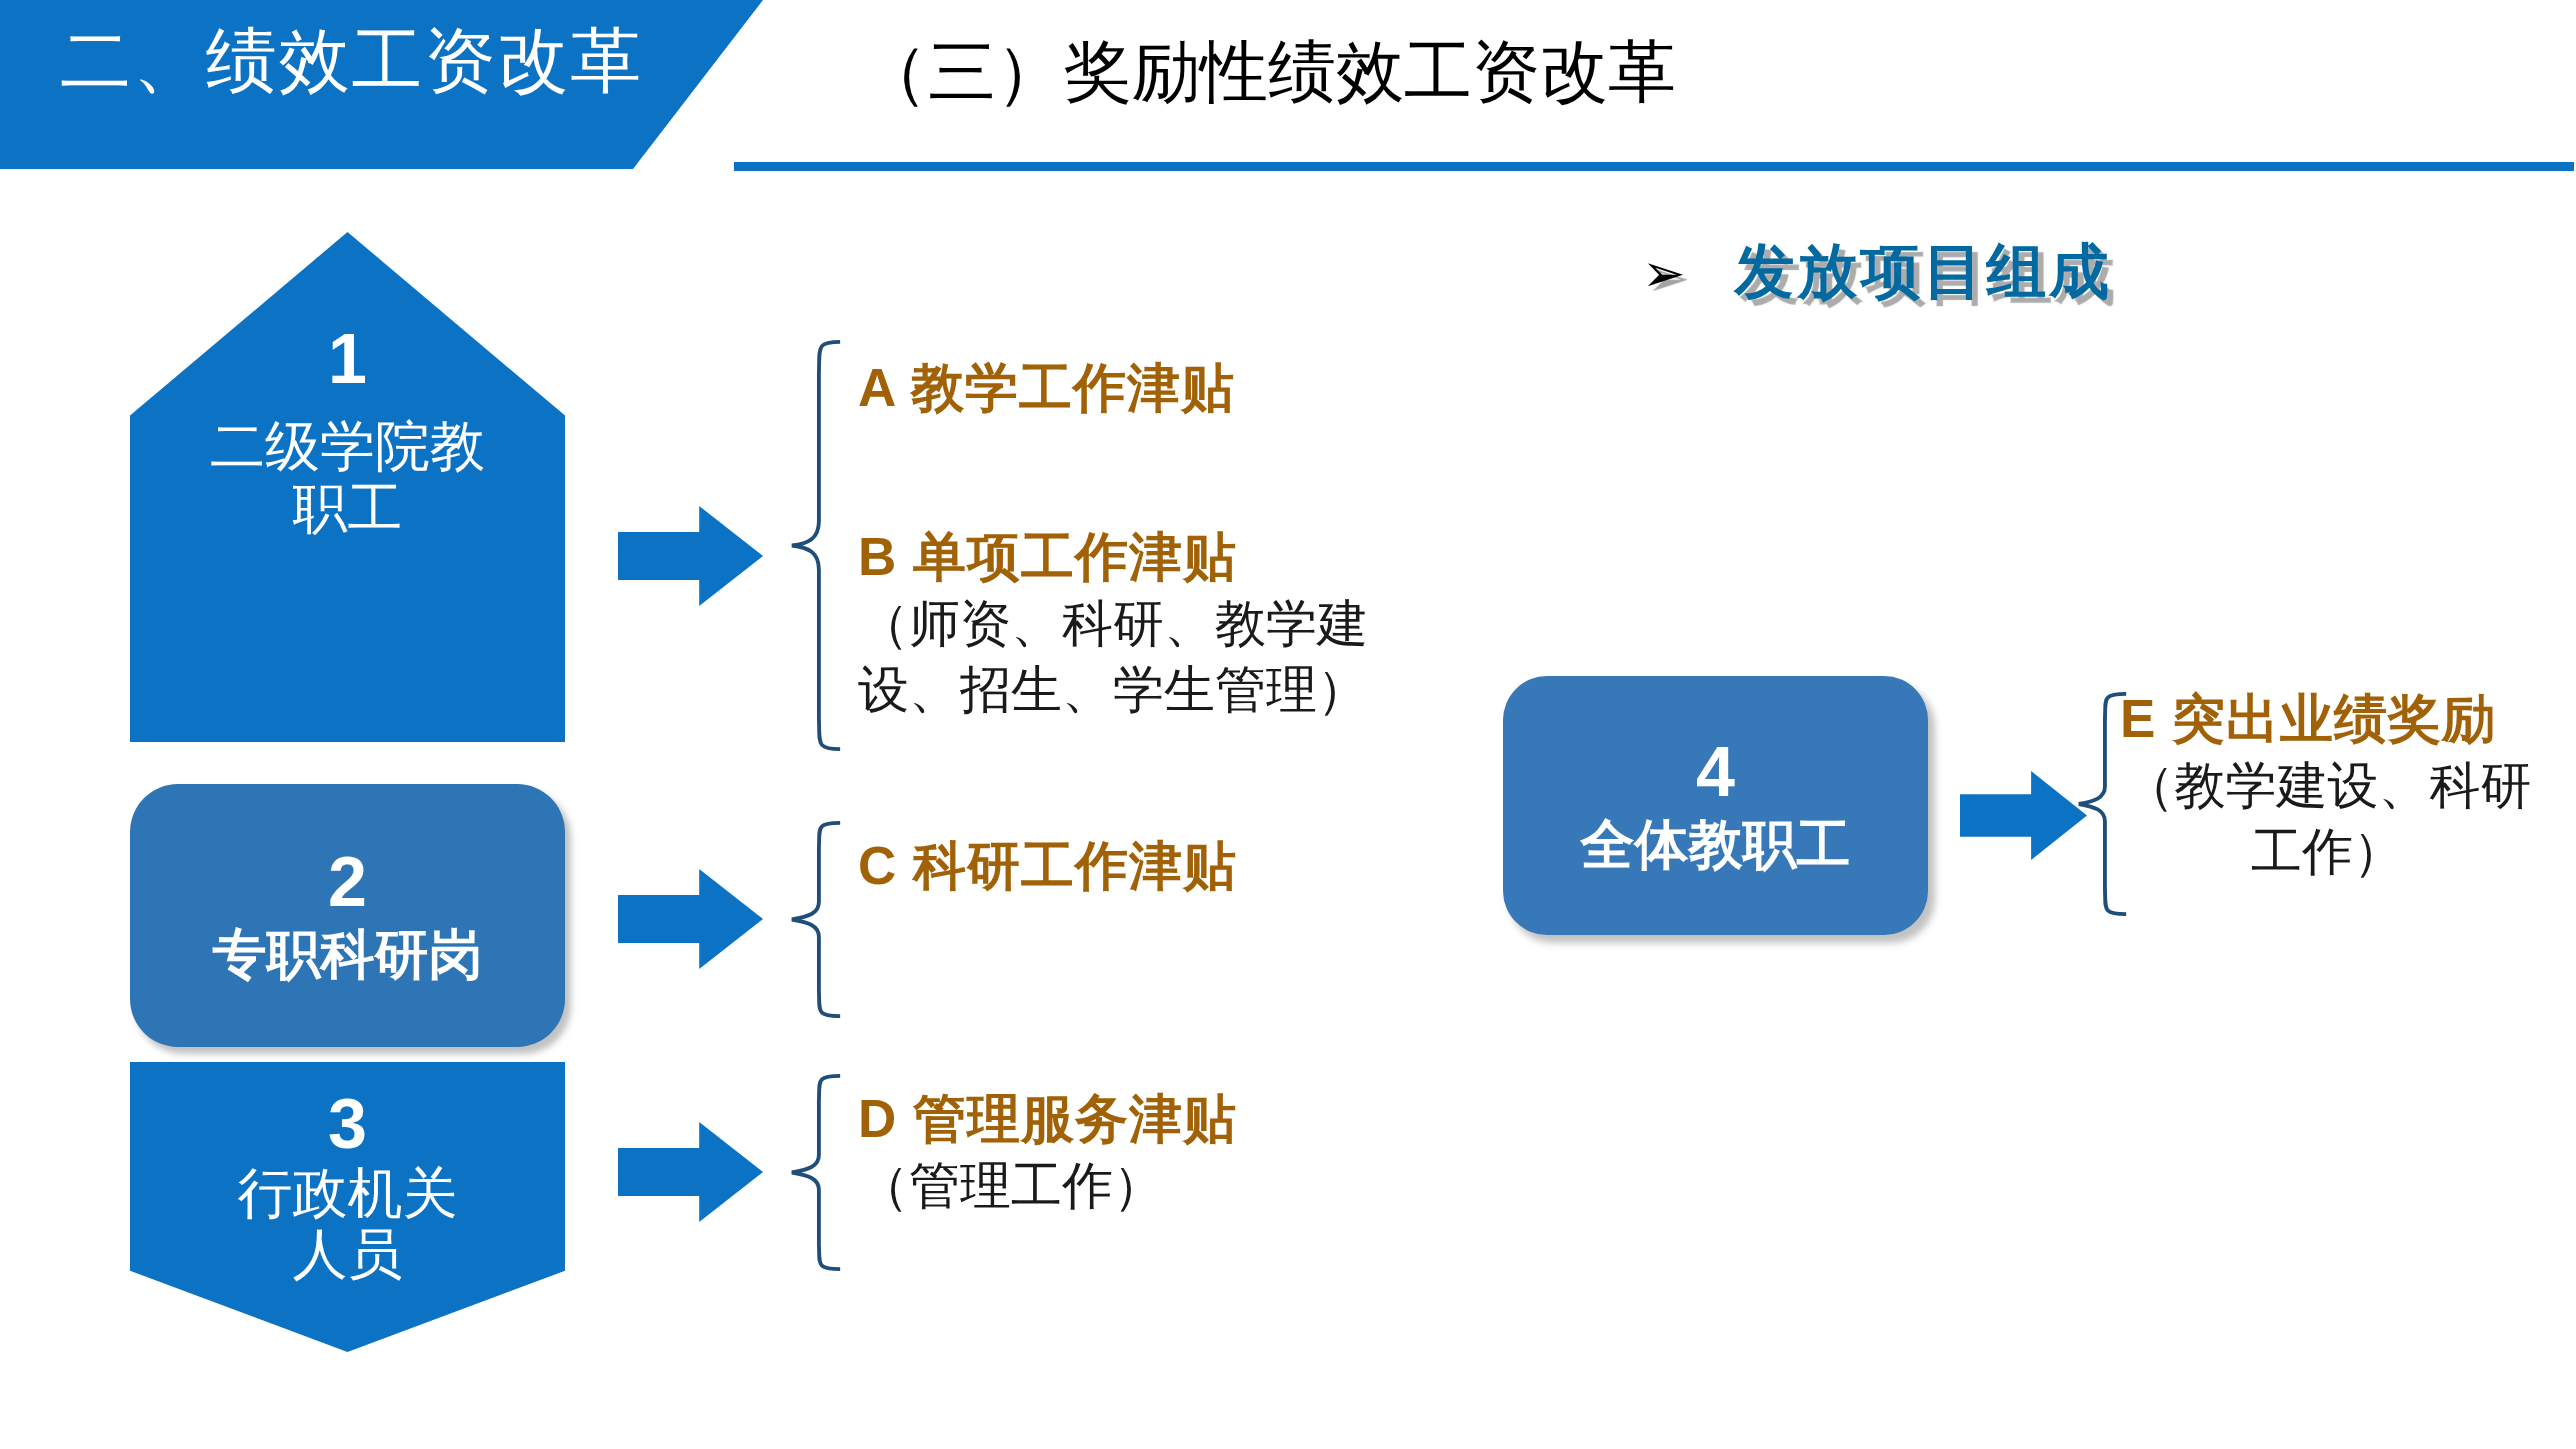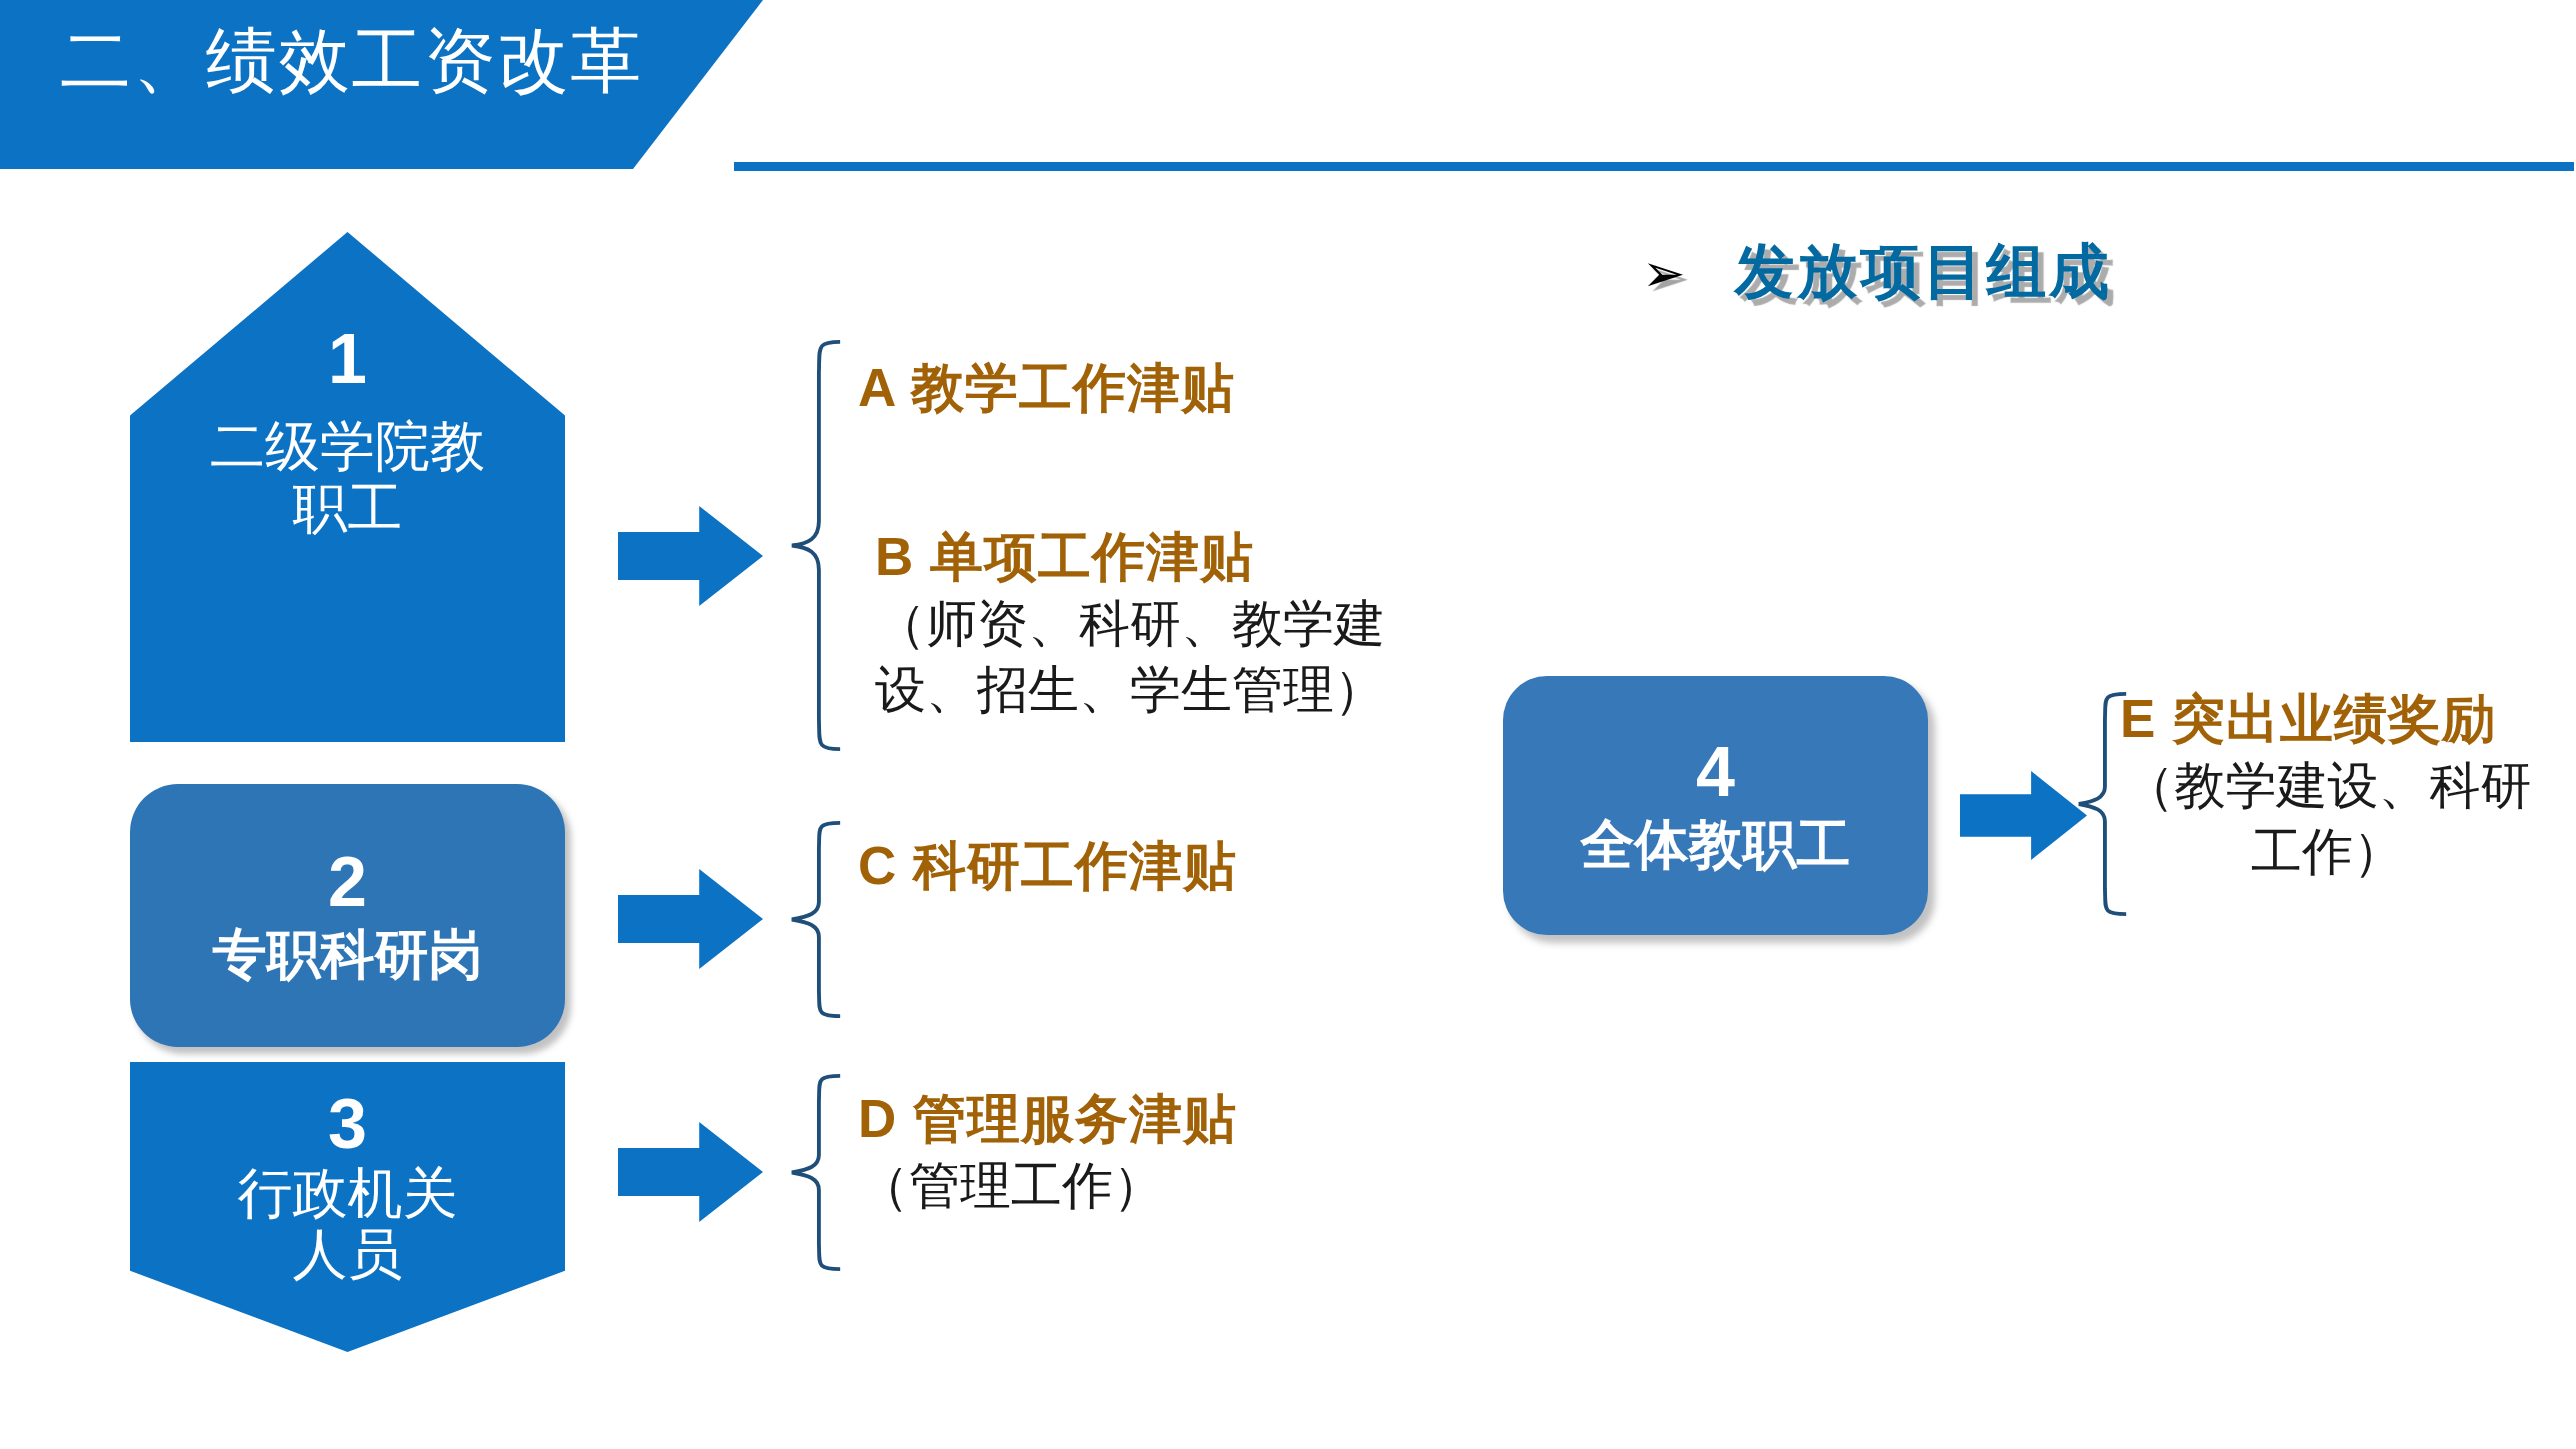--- a/index.html
+++ b/index.html
@@ -187,32 +187,33 @@
     letter-spacing: 1px;
   }
   .item-desc {
     font-size: 51px;
     color: #1a1a1a;
     line-height: 1.3;
     font-family: "Liberation Serif", "DejaVu Serif", serif;
     white-space: normal;
   }
   #group-A { left: 858px; top: 355px; }
-  #group-B { left: 858px; top: 524px; width: 599px; margin-left: 17px; }
+  #group-B { left: 858px; top: 524px; width: 599px; }
   #group-C { left: 858px; top: 833px; }
   #group-D { left: 858px; top: 1086px; }
   #group-E { left: 2120px; top: 686px; width: 415px; text-align: left; }
   #group-E .item-desc { text-align: center; }
 </style>
 </head>
 <body>
 
 <div class="header">
   <div class="header-banner"></div>
   <div class="header-banner-text">二、绩效工资改革</div>
+  <div class="header-subtitle">（三）奖励性绩效工资改革</div>
   <div class="header-rule"></div>
 </div>
 
 <div class="section-heading">
   <span class="bullet-arrow-icon">➢</span>
   <span class="section-heading-label">发放项目组成</span>
 </div>
 
 <div class="shape" id="shape-1">
   <div class="shape-num">1</div>

